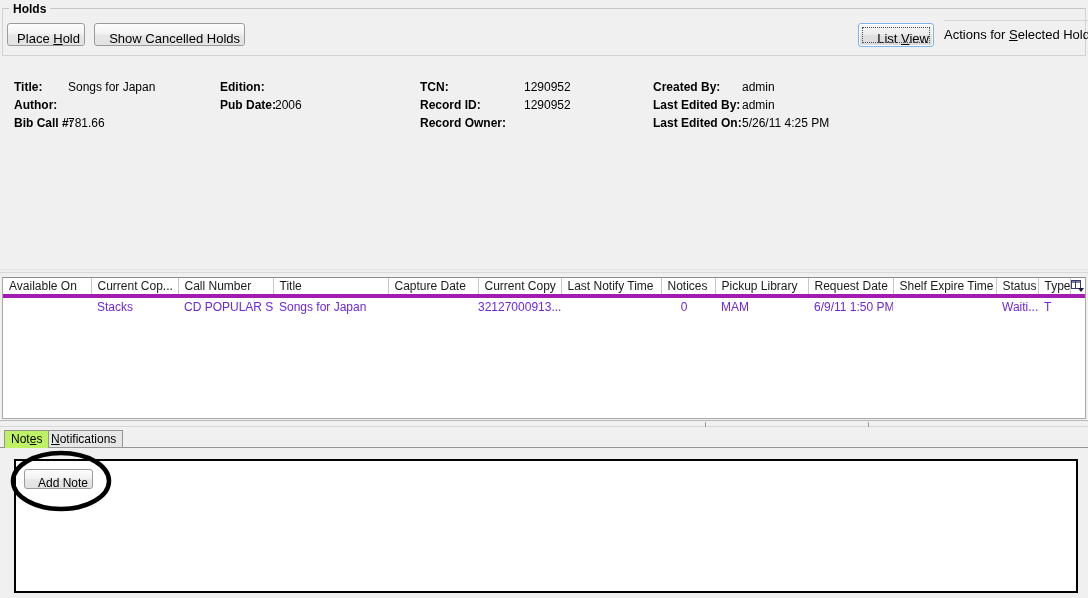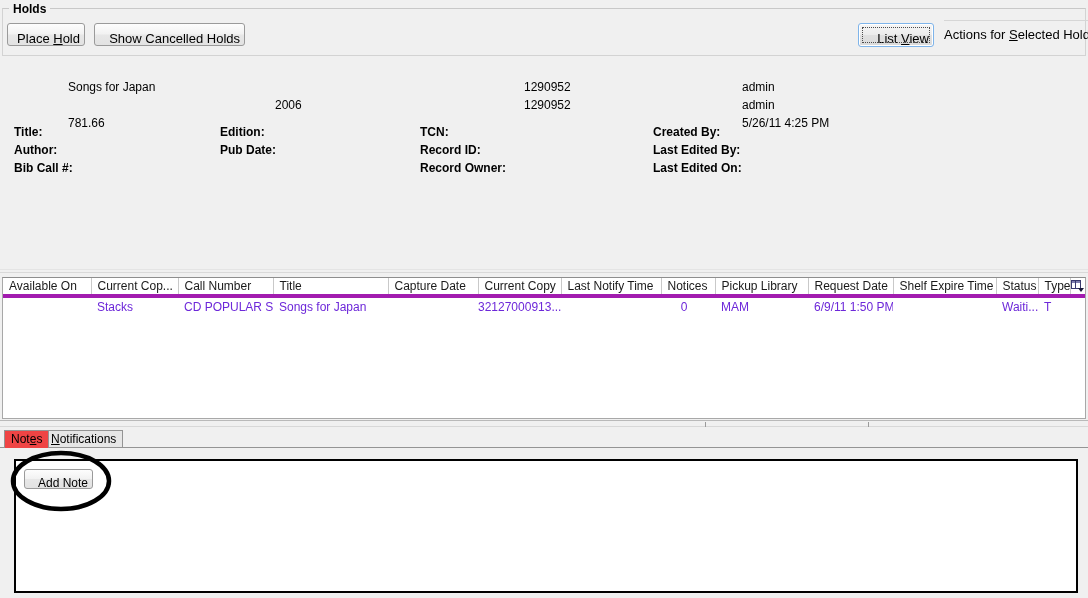--- a/index.html
+++ b/index.html
@@ -126,21 +126,21 @@
 
   
   .col1 { left: 14px; }
   .col2 { left: 220px; }
   .col3 { left: 420px; }
   .col4 { left: 653px; }
   .r1 { top: 80px; }
   .r2 { top: 98px; }
   .r3 { top: 116px; }
 
-  .sum-k { position: absolute; font-weight: bold; font-size: 12px; line-height: 14px; white-space: nowrap; margin-top: 45px; }
+  .sum-k { position: absolute; font-weight: bold; font-size: 12px; line-height: 14px; white-space: nowrap; }
   .sum-v { position: absolute; font-weight: normal; font-size: 12px; line-height: 14px; white-space: nowrap; }
 
   
   .hsplit-top {
     position: absolute;
     left: 0; top: 269px; width: 1088px; height: 4px;
     background: #f0f0f0;
     border-top: 1px solid #e4e4e4;
     border-bottom: 1px solid #d9d9d9;
     box-sizing: border-box;
@@ -252,21 +252,21 @@
     font-size: 12px;
     padding: 0 6px;
     box-sizing: border-box;
     border: 1px solid #949494;
     border-bottom: none;
     cursor: default;
     white-space: nowrap;
   }
   .tab.active {
     left: 4px;
-    background: #ef4444;
+    background: #bef264;
     z-index: 2;
     color: #000;
   }
   .tab.inactive {
     left: 44px;
     background: #e6e6e6;
     color: #000;
   }
   .tabline {
     position: absolute;

